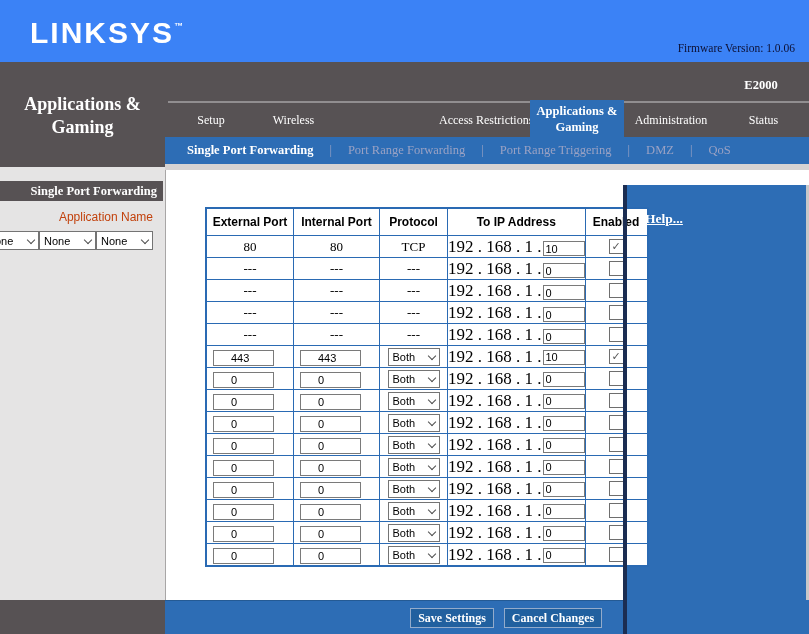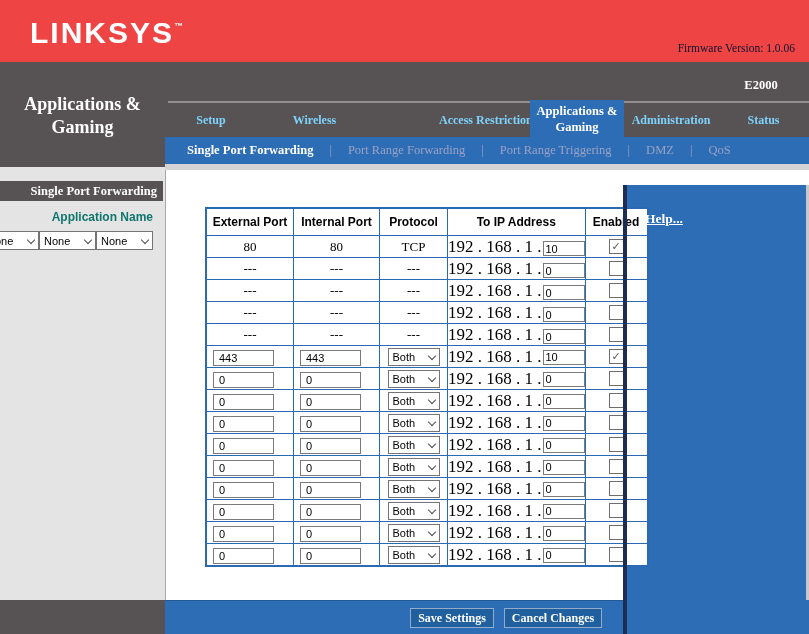--- a/index.html
+++ b/index.html
@@ -1,63 +1,63 @@
 <!DOCTYPE html>
 <html><head>
 <meta charset="utf-8">
 <style>
   html,body{margin:0;padding:0;background:#fff;}
   .screen{position:relative;width:809px;height:634px;overflow:hidden;background:#fff;
           font-family:"Liberation Sans",sans-serif;-webkit-font-smoothing:antialiased;}
 
   
-  .hdr{position:absolute;left:0;top:0;width:809px;height:62px;background:#ef4444;}
+  .hdr{position:absolute;left:0;top:0;width:809px;height:62px;background:#3b82f6;}
   .logo{position:absolute;left:30px;top:16px;color:#fff;font-weight:700;font-size:30px;
         letter-spacing:2px;font-family:"Liberation Sans",sans-serif;}
   .logo sup{font-size:9px;letter-spacing:0;vertical-align:14px;}
   .fw{position:absolute;right:14px;top:42px;color:#0d1033;font-family:"Liberation Serif",serif;font-size:11.5px;}
 
   
   .band{position:absolute;left:0;top:62px;width:809px;height:41px;background:#575254;}
   .lt{position:absolute;left:0;top:62px;width:165px;height:105px;background:#575254;color:#fff;
       text-align:center;font-family:"Liberation Serif",serif;font-weight:700;font-size:18px;
       line-height:1.3;padding-top:31px;box-sizing:border-box;z-index:3;}
   .topbar{position:absolute;left:168px;top:70px;width:545px;height:31px;background:#2d6db5;color:#fff;
       font-family:"Liberation Serif",serif;font-weight:700;font-size:13.5px;line-height:31px;
       text-align:right;padding-right:10px;box-sizing:border-box;}
   .model{position:absolute;left:713px;top:70px;width:96px;height:31px;color:#fff;
       font-family:"Liberation Serif",serif;font-weight:700;font-size:12.5px;line-height:31px;text-align:center;}
   .hl{position:absolute;left:168px;top:101px;width:641px;height:2px;background:#aaa8aa;opacity:.7;}
 
   
   .tabbar{position:absolute;left:165px;top:103px;width:644px;height:34px;background:#575254;}
-  .tab{position:absolute;top:0;height:34px;line-height:34px;text-align:center;color:#7dd3fc;
-       font-family:"Liberation Serif",serif;font-weight:700;font-size:12px;white-space:nowrap;cursor:pointer;}
-  .tab-0{left:0;width:92px}.tab-1{left:104px;width:91px}.tab-2{left:183px;width:91px}
+  .tab{position:absolute;top:0;height:34px;line-height:34px;text-align:center;color:#ffffff;
+       font-family:"Liberation Serif",serif;font-weight:400;font-size:12px;white-space:nowrap;cursor:pointer;}
+  .tab-0{left:0;width:92px}.tab-1{left:83px;width:91px}.tab-2{left:183px;width:91px}
   .tab-3{left:274px;width:91px}.tab-4{left:459px;width:94px}.tab-5{left:553px;width:91px}
   .active-tab{position:absolute;left:530px;top:100px;width:94px;height:37px;background:#2d6db5;z-index:4;
        color:#fff;font-family:"Liberation Serif",serif;font-weight:700;font-size:12.5px;text-align:center;
        line-height:1.25;padding-top:4px;box-sizing:border-box;cursor:pointer;}
 
   
   .subnav{position:absolute;left:165px;top:137px;width:644px;height:27px;background:#2d6db5;display:flex;
        align-items:center;padding-left:22px;box-sizing:border-box;gap:16px;
        font-family:"Liberation Serif",serif;font-size:12.5px;}
   .subnav-item{color:#9aa2c4;white-space:nowrap;cursor:pointer;}
   .subnav-item.active{color:#fff;font-weight:700;}
   .subnav-sep{color:#9aa2c4;}
   .strip{position:absolute;left:165px;top:164px;width:644px;height:6px;background:#d5d3d3;}
 
   
   .sidebar{position:absolute;left:0;top:167px;width:165px;height:433px;background:#e5e4e4;display:flex;
        flex-direction:column;align-items:flex-end;padding-right:12px;box-sizing:border-box;}
   .sb-header{align-self:stretch;margin:14px -10px 0 0;height:20px;background:#575254;color:#fff;
        font-family:"Liberation Serif",serif;font-weight:700;font-size:12.5px;line-height:20px;
        text-align:right;padding-right:6px;}
-  .sb-label{margin-top:9px;margin-bottom:7px;font-weight:700;font-size:12px;color:#0f766e;}
+  .sb-label{margin-top:9px;margin-bottom:7px;font-weight:400;font-size:12px;color:#c2410c;}
   .sel-wrap,.in-wrap{display:flex;flex-direction:row;align-items:center;}
   .in-wrap{margin-top:2px;}
   .select{background:#fff;border:1px solid #747474;display:flex;align-items:center;
        justify-content:space-between;padding:0 4px;box-sizing:border-box;font-size:11px;color:#000;cursor:pointer;}
   .chev{width:5px;height:5px;border-right:1px solid #4e4e4e;border-bottom:1px solid #4e4e4e;
        transform:rotate(45deg);margin-top:-2px;flex:none;}
   .sb-select{width:57px;height:19px;margin-bottom:2px;}
   .sb-input{width:138px;height:19px;margin-top:3.5px;border:1px solid #7a7a7a;background:#fff;
        font-family:"Liberation Sans",sans-serif;font-size:12px;padding:0 3px;box-sizing:border-box;outline:none;}
   .sb-input.focused{border:2px solid #1e78d7;}
@@ -69,21 +69,21 @@
        border:2px solid #2a6ab3;z-index:2;}
   .fwd-table th,.fwd-table td{border:1px solid #2a6ab3;padding:0;text-align:center;}
   .fwd-table th{height:26px;font-size:12px;font-weight:700;white-space:nowrap;padding:0 3px;
        font-family:"Liberation Sans",sans-serif;}
   .fwd-table th:nth-child(1){width:80px}.fwd-table th:nth-child(2){width:79px}
   .fwd-table th:nth-child(3){width:61px}.fwd-table th:nth-child(4){width:95px}
   .fwd-table th:nth-child(5){width:55px}
   .fwd-table td{height:21px;}
   .row-static td{font-family:"Liberation Serif",serif;font-size:13px;}
   td.left{text-align:left;padding-left:6px;}
-  .port-input{width:61px;height:16px;border:1px solid #7a7a7a;font-size:11px;padding:0 5px;
+  .port-input{width:61px;height:16px;border:1px solid #7a7a7a;font-size:11px;padding:0 17px;
        box-sizing:border-box;font-family:"Liberation Sans",sans-serif;outline:none;}
   .cell-ip{text-align:left;padding-left:3px;white-space:nowrap;}
   .ip-prefix{font-family:"Liberation Serif",serif;font-size:17px;}
   .ip-input{width:42px;height:15px;border:1px solid #7a7a7a;font-size:11px;padding:0 2px;margin-left:1px;
        box-sizing:border-box;vertical-align:middle;font-family:"Liberation Sans",sans-serif;outline:none;}
   .tbl-select{width:52px;height:18px;margin:0 auto;}
   .checkbox{width:13px;height:13px;border:1px solid #6e6e6e;margin:0 auto;background:#fff;font-size:11px;
        line-height:12px;color:#565656;text-align:center;cursor:pointer;}
 
   

